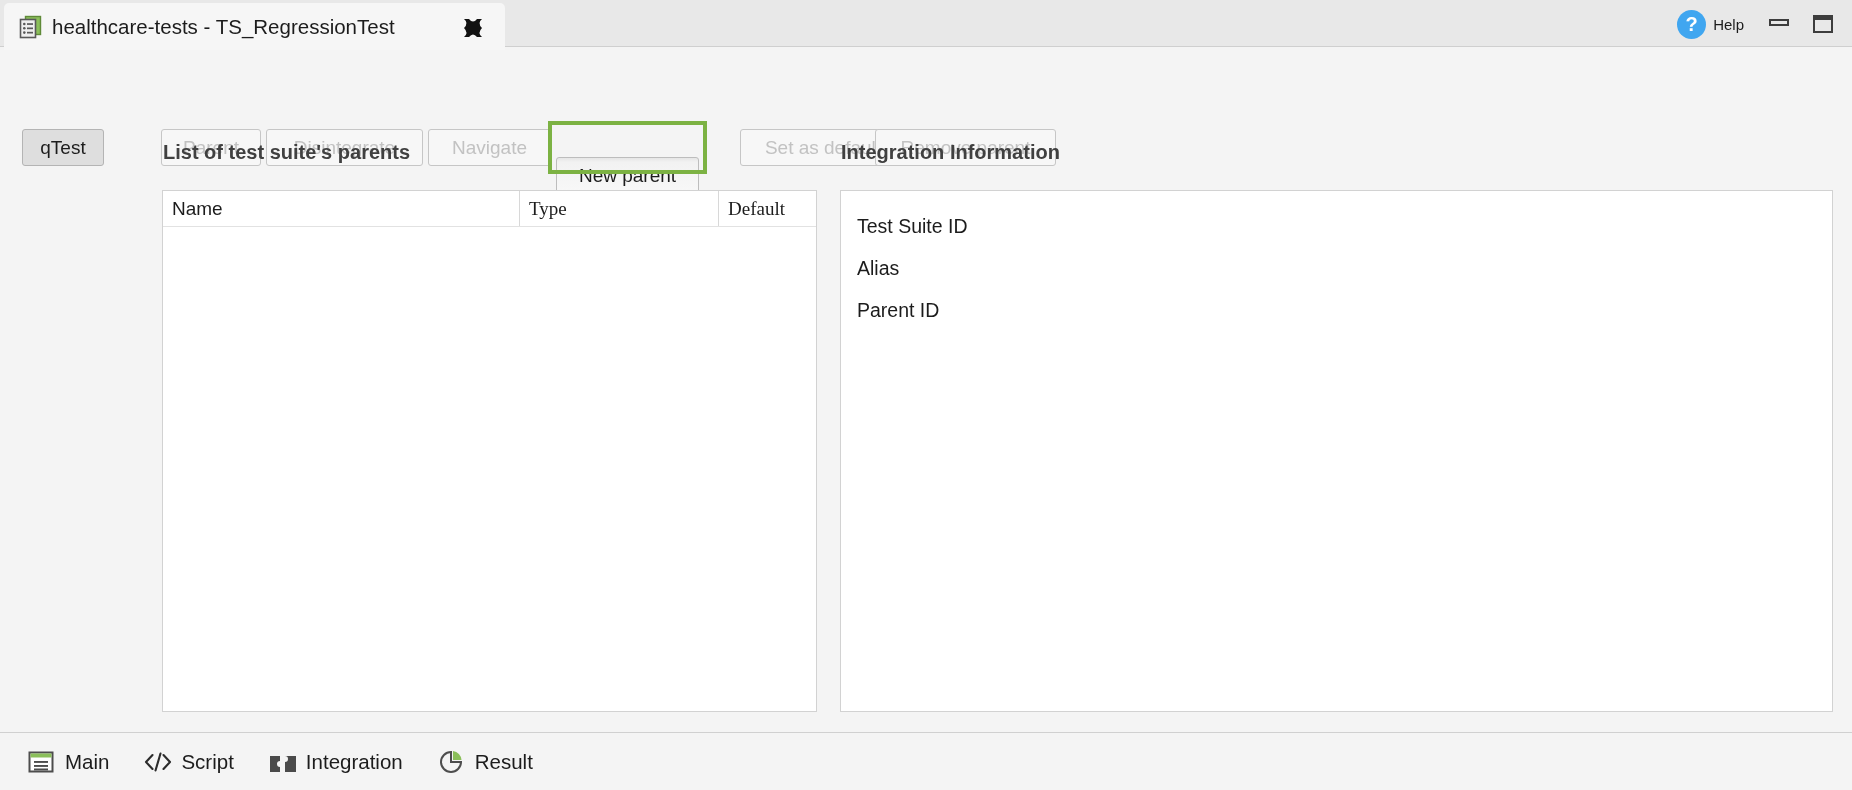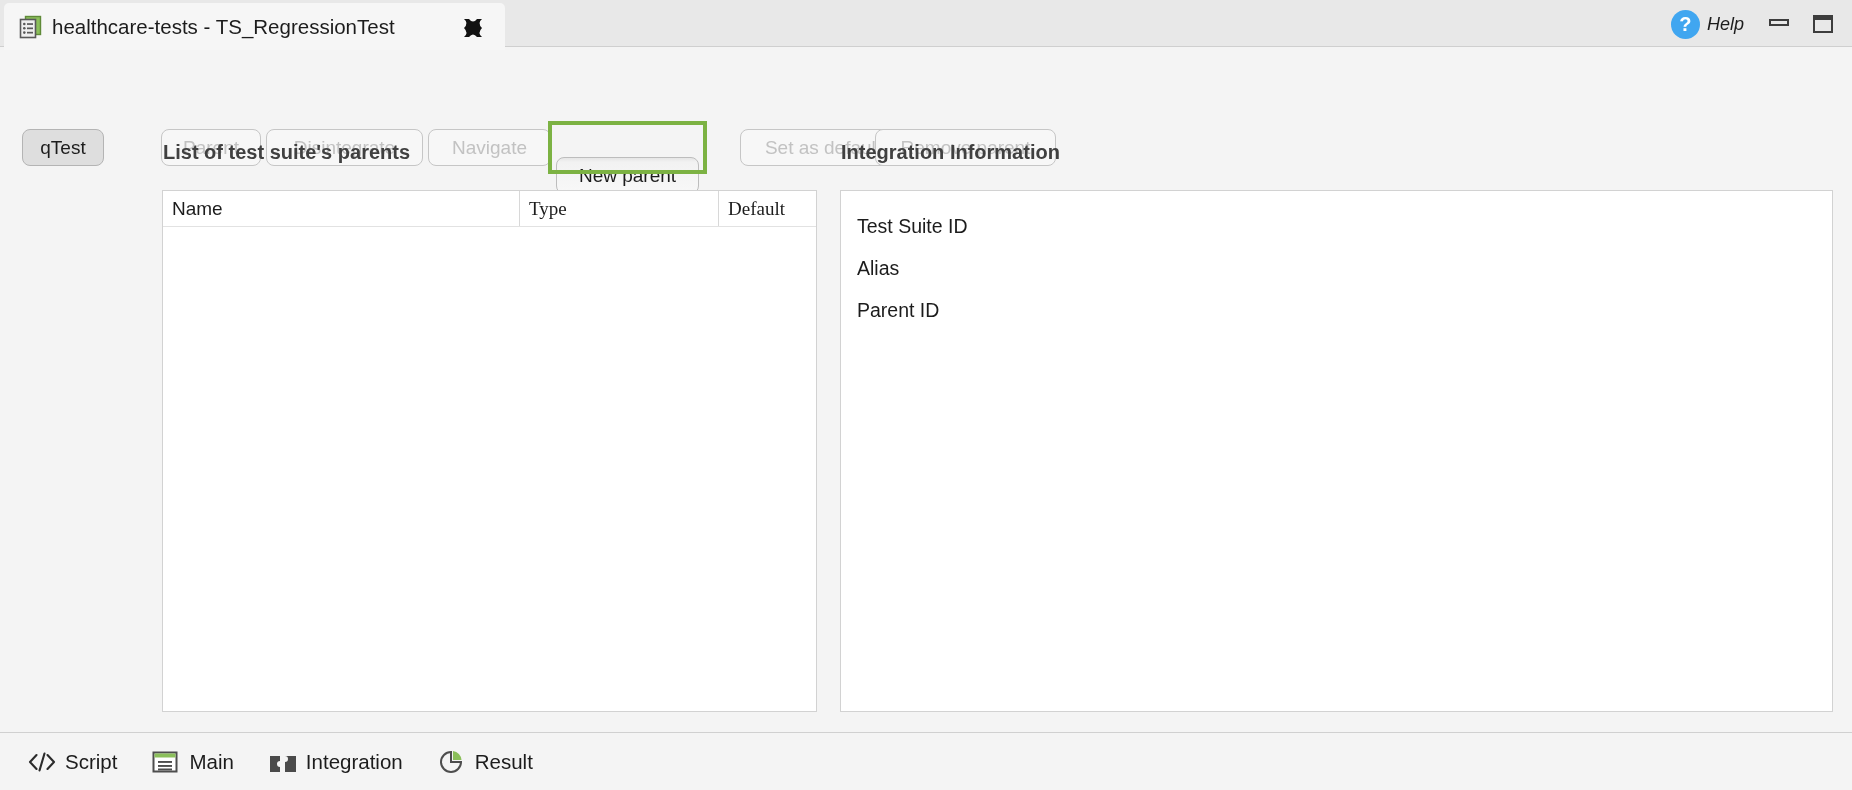--- a/index.html
+++ b/index.html
@@ -75,23 +75,22 @@
     background: #40a6f0;
     display: flex;
     align-items: center;
     justify-content: center;
     color: #ffffff;
     font-size: 20px;
     font-weight: bold;
     line-height: 1;
   }
   .help-label {
-    font-size: 18px;
-    color: #1c1c1c;
-    font-style: italic;
+    font-size: 15px;
+    color: #1c1c1c;
   }
   .win-btn {
     position: absolute;
     top: 14px;
     width: 22px; height: 20px;
     cursor: pointer;
   }
   .win-min { right: 62px; }
   .win-max { right: 18px; }
 
@@ -101,21 +100,21 @@
     left: 0; top: 47px;
     width: 1852px;
     height: 70px;
   }
   .btn {
     position: absolute;
     top: 82px;
     height: 37px;
     box-sizing: border-box;
     border: 1px solid #c6c6c6;
-    border-radius: 8px;
+    border-radius: 3px;
     background: #f7f7f7;
     font-size: 19px;
     font-family: "Liberation Sans", sans-serif;
     color: #c2c2c2;
     display: flex;
     align-items: center;
     justify-content: center;
     padding: 0;
     user-select: none;
   }
@@ -325,45 +324,45 @@
     <div class="info-row">Test Suite ID</div>
     <div class="info-row">Alias</div>
     <div class="info-row">Parent ID</div>
   </div>
 
   <div class="bottombar">
     <div class="bottom-tabs">
 
       <div class="btab">
         <span class="btab-icon">
-          <svg width="30" height="28" viewBox="0 0 30 28">
-            <path d="M9.5 7 L3 14 L9.5 21" fill="none" stroke="#2b2b2b" stroke-width="2.1" stroke-linecap="round" stroke-linejoin="round"></path>
-            <path d="M20.5 7 L27 14 L20.5 21" fill="none" stroke="#2b2b2b" stroke-width="2.1" stroke-linecap="round" stroke-linejoin="round"></path>
-            <path d="M17.5 5.5 L12.5 22.5" fill="none" stroke="#2b2b2b" stroke-width="2.1" stroke-linecap="round"></path>
-          </svg>
-        </span>
-        <span class="btab-label">Script</span>
-      </div>
-
-      <div class="btab">
-        <span class="btab-icon">
           <svg width="28" height="28" viewBox="0 0 28 28">
             <rect x="2.5" y="4.5" width="23" height="19" fill="#ffffff" stroke="#4d4d4d" stroke-width="2"></rect>
             <rect x="3.5" y="5.5" width="21" height="4" fill="#8bbf5a"></rect>
             <rect x="7" y="13" width="14" height="1.9" fill="#4d4d4d"></rect>
             <rect x="7" y="17" width="14" height="1.9" fill="#4d4d4d"></rect>
             <rect x="7" y="20.5" width="14" height="1.9" fill="#4d4d4d"></rect>
           </svg>
         </span>
         <span class="btab-label">Main</span>
       </div>
 
       <div class="btab">
         <span class="btab-icon">
           <svg width="30" height="28" viewBox="0 0 30 28">
+            <path d="M9.5 7 L3 14 L9.5 21" fill="none" stroke="#2b2b2b" stroke-width="2.1" stroke-linecap="round" stroke-linejoin="round"></path>
+            <path d="M20.5 7 L27 14 L20.5 21" fill="none" stroke="#2b2b2b" stroke-width="2.1" stroke-linecap="round" stroke-linejoin="round"></path>
+            <path d="M17.5 5.5 L12.5 22.5" fill="none" stroke="#2b2b2b" stroke-width="2.1" stroke-linecap="round"></path>
+          </svg>
+        </span>
+        <span class="btab-label">Script</span>
+      </div>
+
+      <div class="btab">
+        <span class="btab-icon">
+          <svg width="30" height="28" viewBox="0 0 30 28">
             <path d="M2 8 H12 V13 a3 3 0 0 0 0 6 V24 H2 Z" fill="#4a4a4a"></path>
             <path d="M28 8 H17 a3 3 0 0 1 0 6 V24 H28 Z" fill="#4a4a4a"></path>
           </svg>
         </span>
         <span class="btab-label">Integration</span>
       </div>
 
       <div class="btab">
         <span class="btab-icon">
           <svg width="30" height="28" viewBox="0 0 30 28">

